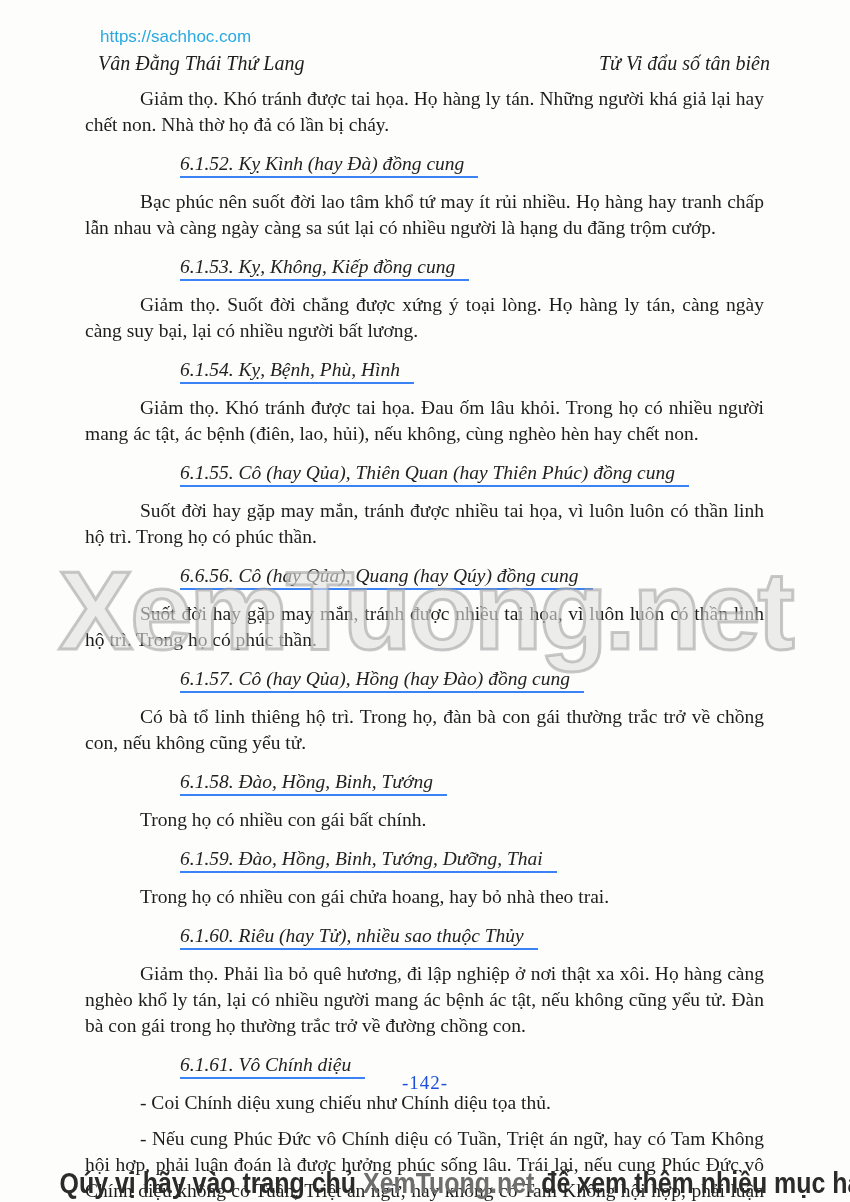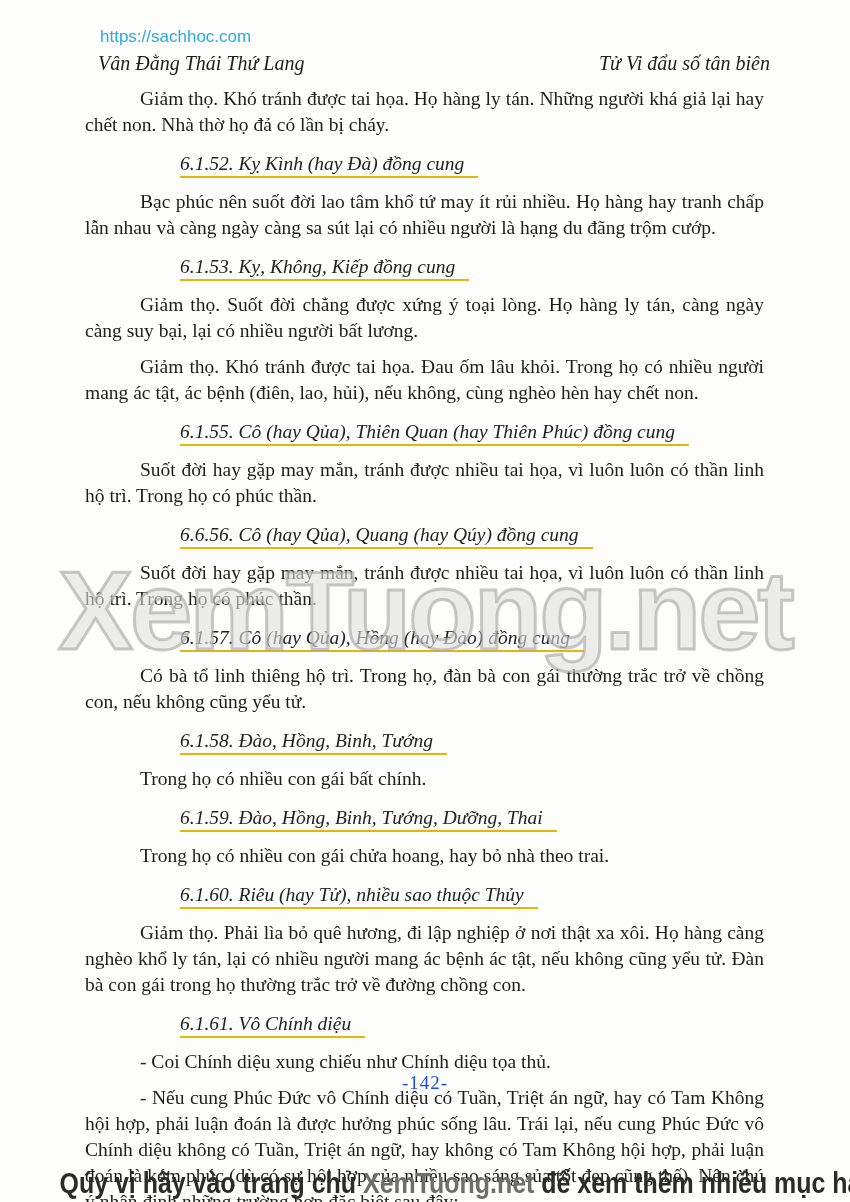--- a/index.html
+++ b/index.html
@@ -33,21 +33,21 @@
   .content p {
     margin: 6px 4px 10px 0;
     text-indent: 55px;
   }
   .content h3 {
     margin: 13px 0 12px 95px;
     font-size: 19.5px; font-weight: normal; font-style: italic;
     color: #222; text-align: left;
   }
   .content h3 .hu {
-    border-bottom: 2px solid #eab308;
+    border-bottom: 2px solid #3b82f6;
     padding: 0 14px 2px 0;
   }
   .pageno {
     position: absolute; left: 0; right: 0; top: 1072px;
     text-align: center; font-size: 19px; color: #1d4ed8;
     letter-spacing: 1px;
   }
   .watermark {
     position: absolute; top: 546px; left: 50%;
     transform: translateX(-50%);
@@ -80,20 +80,21 @@
     <span>Vân Đằng Thái Thứ Lang</span>
     <span>Tử Vi đẩu số tân biên</span>
   </div>
 
   <div class="content">
     <p>Giảm thọ. Khó tránh được tai họa. Họ hàng ly tán. Những người khá giả lại hay chết non. Nhà thờ họ đả có lần bị cháy.</p>
     <h3><span class="hu">6.1.52. Kỵ Kình (hay Đà) đồng cung</span></h3>
     <p>Bạc phúc nên suốt đời lao tâm khổ tứ may ít rủi nhiều. Họ hàng hay tranh chấp lẫn nhau và càng ngày càng sa sút lại có nhiều người là hạng du đãng trộm cướp.</p>
     <h3><span class="hu">6.1.53. Kỵ, Không, Kiếp đồng cung</span></h3>
     <p>Giảm thọ. Suốt đời chẳng được xứng ý toại lòng. Họ hàng ly tán, càng ngày càng suy bại, lại có nhiều người bất lương.</p>
+    <h3><span class="hu">6.1.54. Kỵ, Bệnh, Phù, Hình</span></h3>
     <p>Giảm thọ. Khó tránh được tai họa. Đau ốm lâu khỏi. Trong họ có nhiều người mang ác tật, ác bệnh (điên, lao, hủi), nếu không, cùng nghèo hèn hay chết non.</p>
     <h3><span class="hu">6.1.55. Cô (hay Qủa), Thiên Quan (hay Thiên Phúc) đồng cung</span></h3>
     <p>Suốt đời hay gặp may mắn, tránh được nhiều tai họa, vì luôn luôn có thần linh hộ trì. Trong họ có phúc thần.</p>
     <h3><span class="hu">6.6.56. Cô (hay Qủa), Quang (hay Qúy) đồng cung</span></h3>
     <p>Suốt đời hay gặp may mắn, tránh được nhiều tai họa, vì luôn luôn có thần linh hộ trì. Trong họ có phúc thần.</p>
     <h3><span class="hu">6.1.57. Cô (hay Qủa), Hồng (hay Đào) đồng cung</span></h3>
     <p>Có bà tổ linh thiêng hộ trì. Trong họ, đàn bà con gái thường trắc trở về chồng con, nếu không cũng yểu tử.</p>
     <h3><span class="hu">6.1.58. Đào, Hồng, Binh, Tướng</span></h3>
     <p>Trong họ có nhiều con gái bất chính.</p>
     <h3><span class="hu">6.1.59. Đào, Hồng, Binh, Tướng, Dưỡng, Thai</span></h3>

